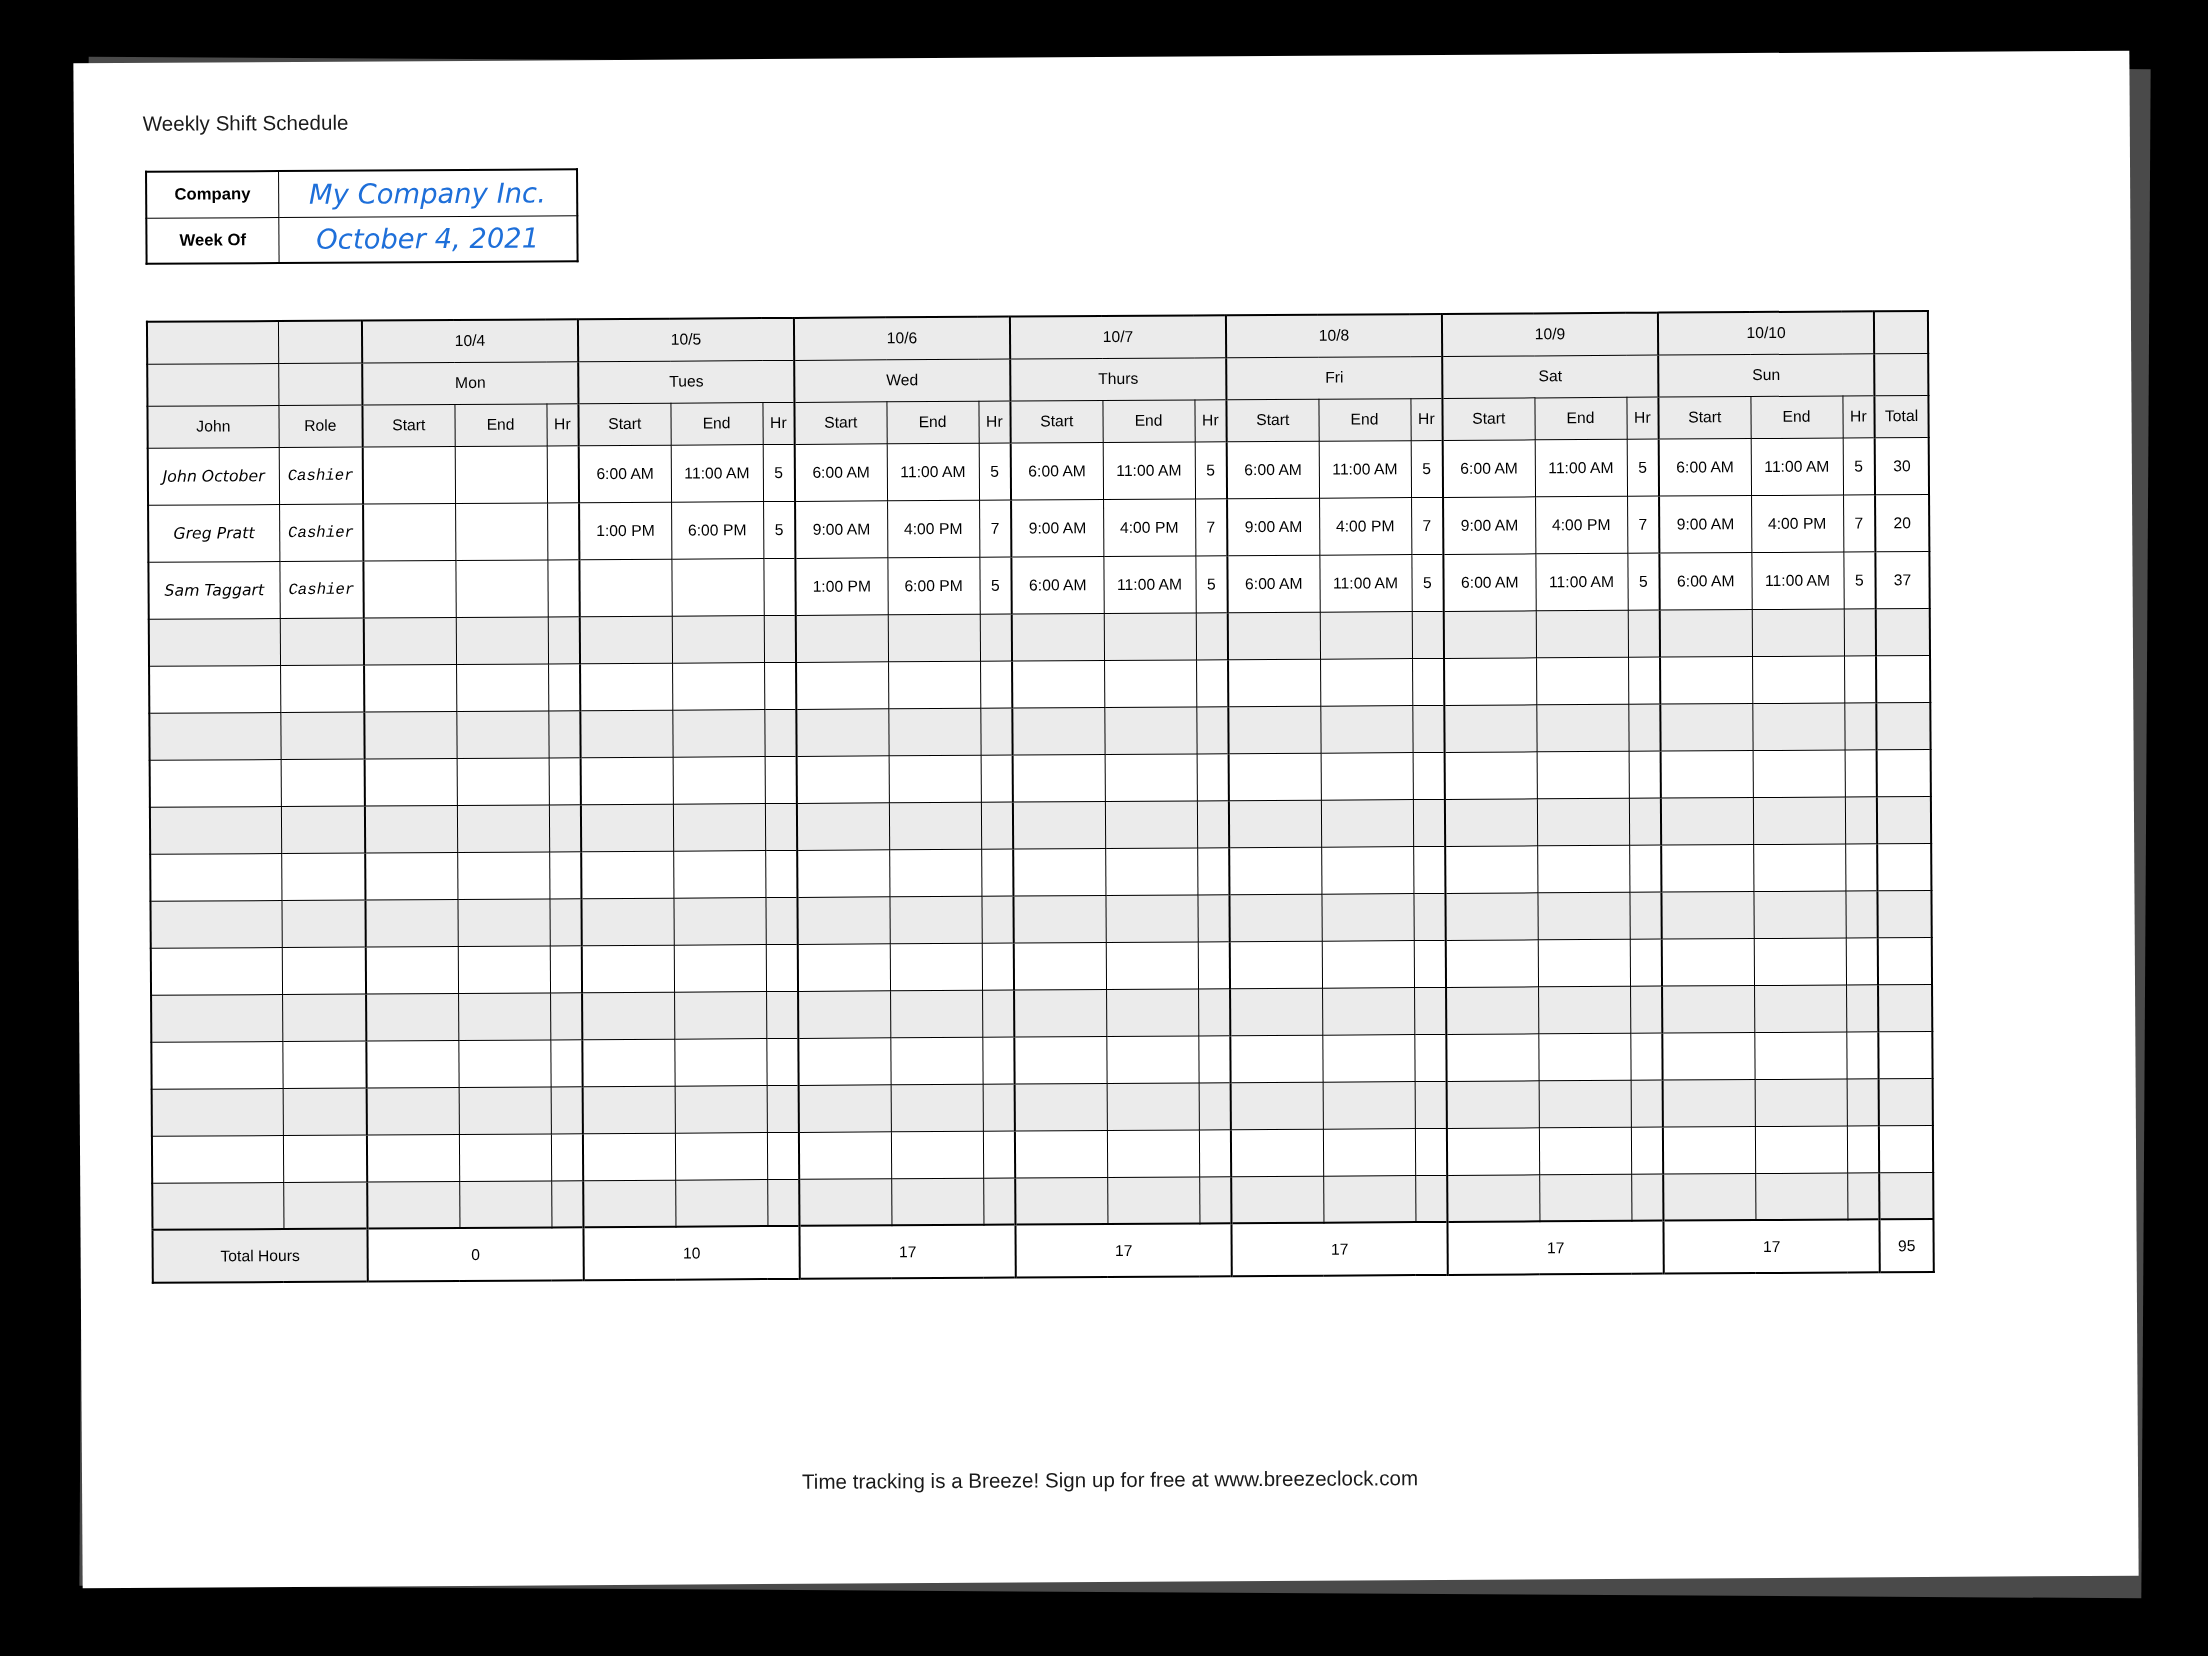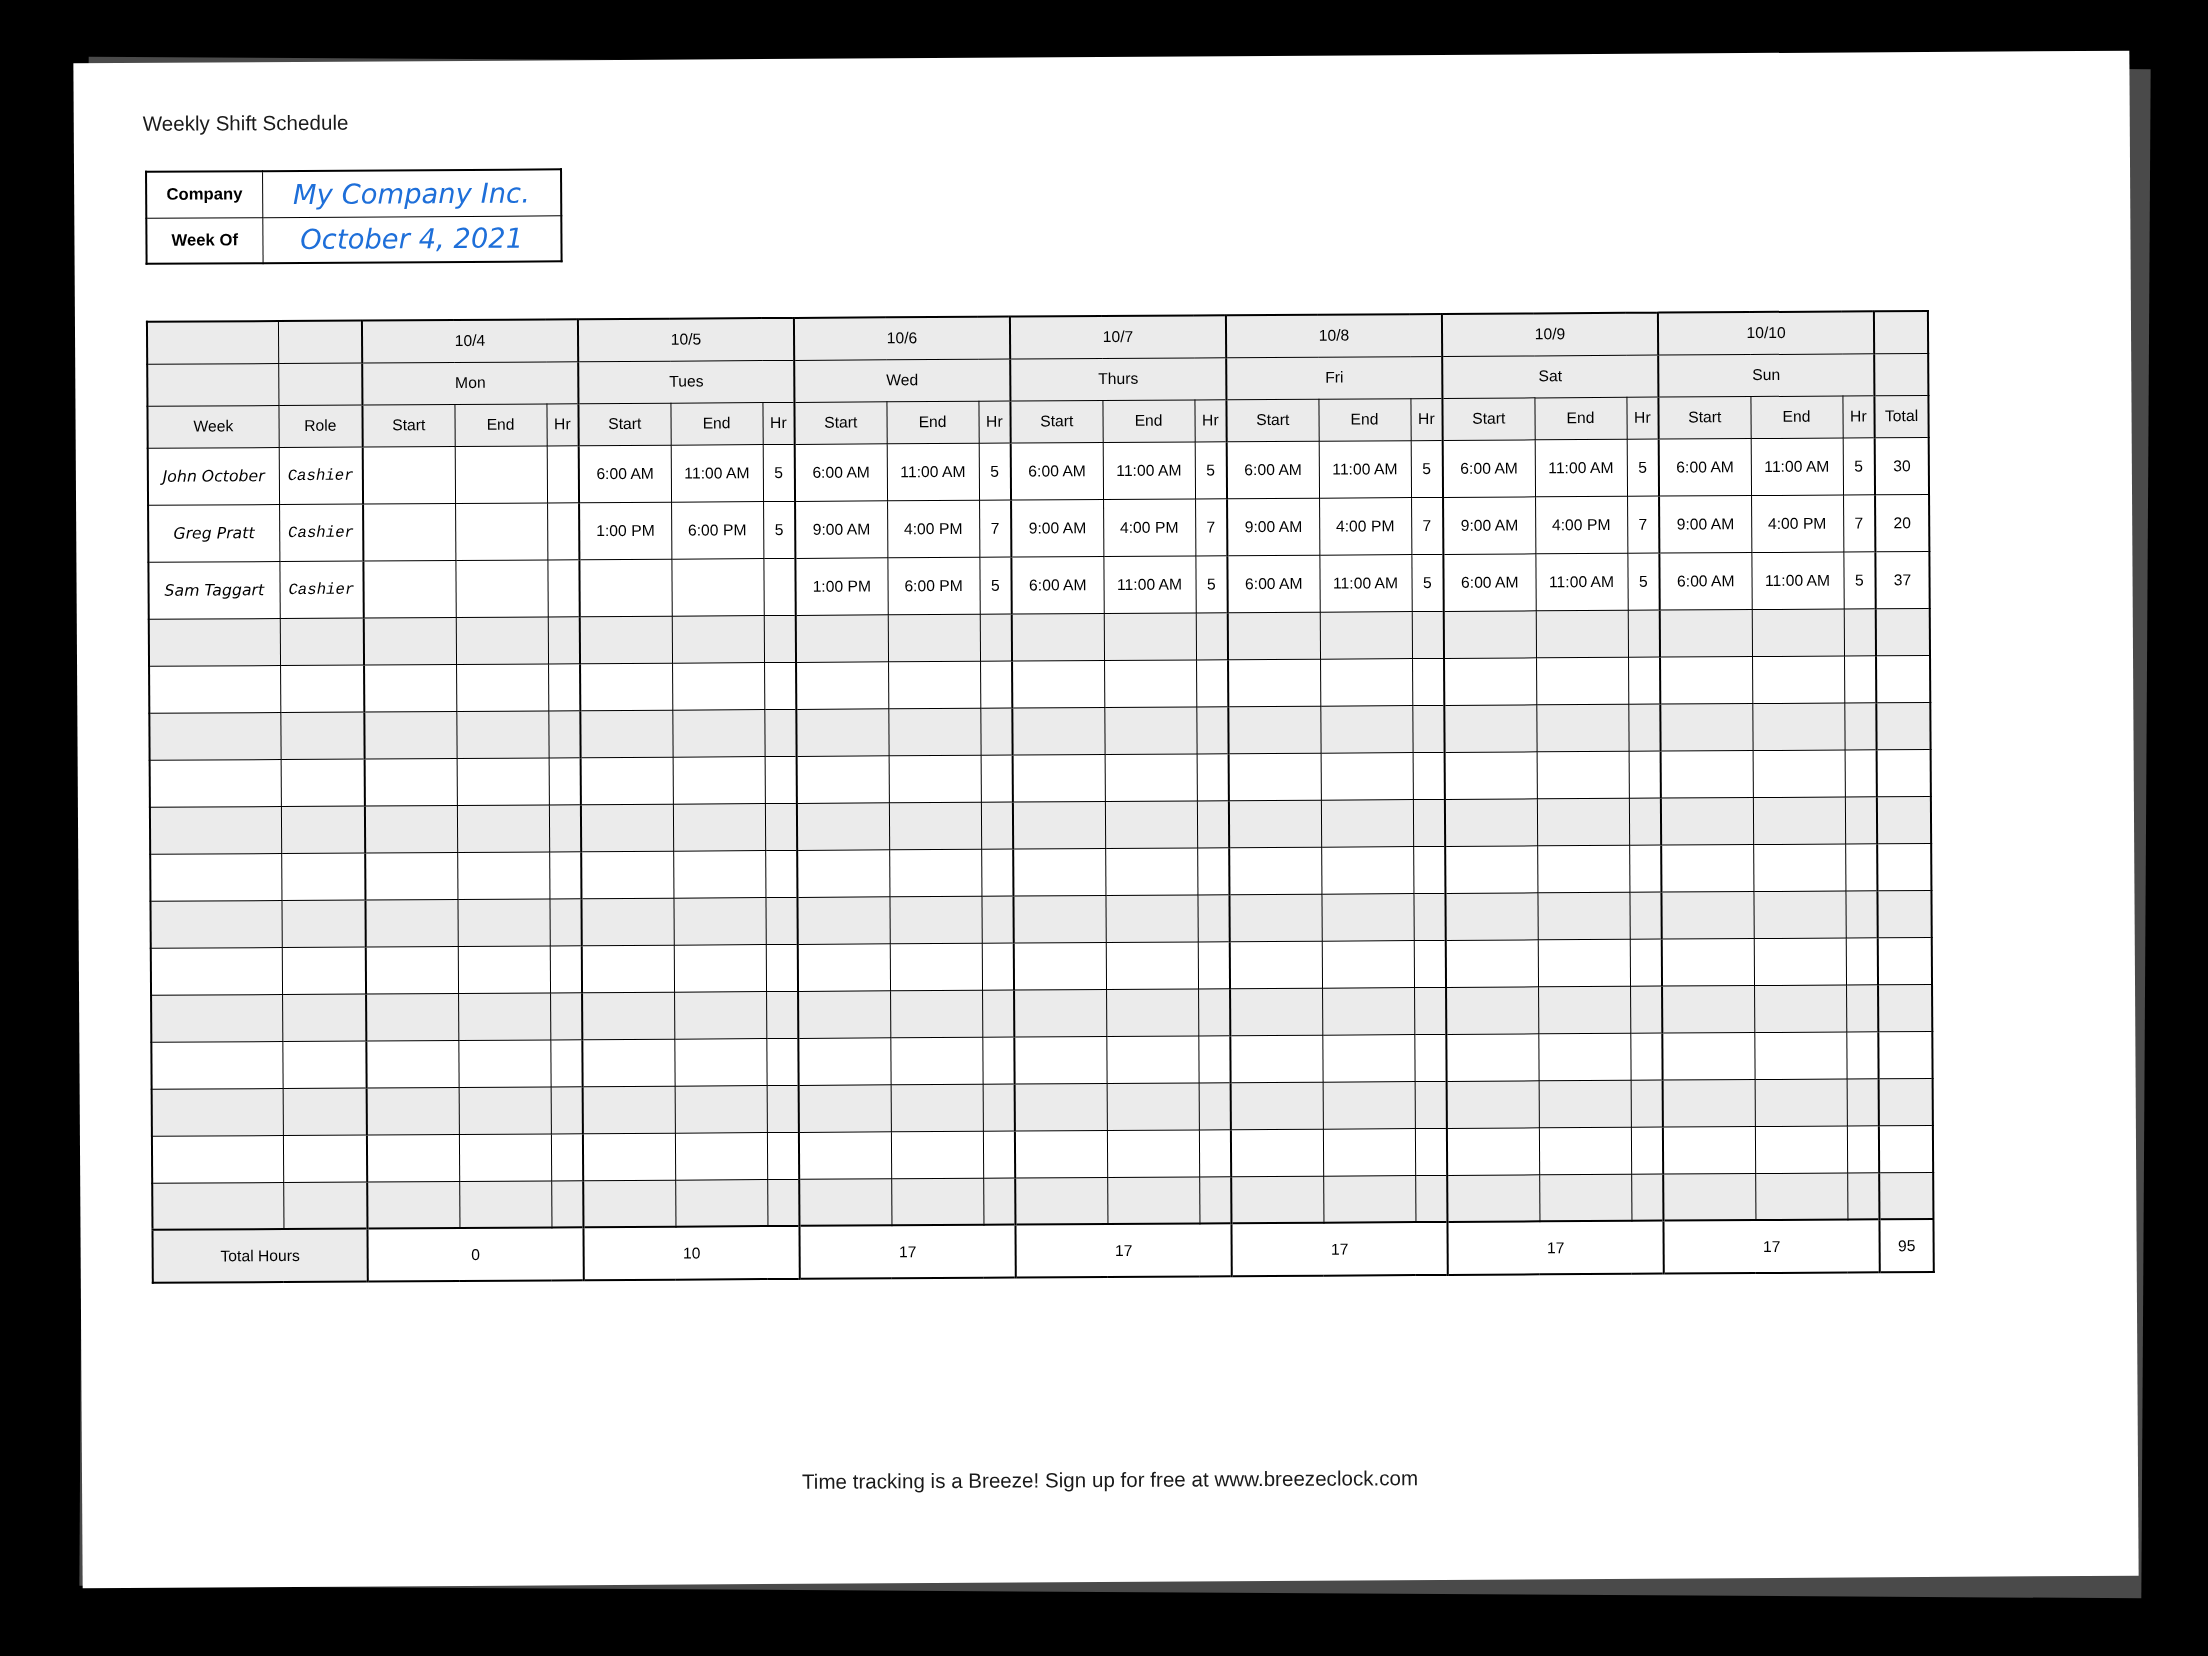--- a/index.html
+++ b/index.html
@@ -47,21 +47,21 @@
     border: 2px solid #000;
     border-collapse: collapse;
   }
   .info-box td {
     border: 1px solid #000;
     height: 46px;
     vertical-align: middle;
     box-sizing: border-box;
   }
   .info-label {
-    width: 116px;
+    width: 132px;
     text-align: center;
     font-size: 16.7px;
     font-weight: bold;
     color: #000;
   }
   .info-value {
     width: 299px;
     text-align: center;
     font-size: 27.4px;
     font-style: italic;
@@ -198,21 +198,21 @@
             <td class="shade thickleft" colspan="3">Mon</td>
             <td class="shade thickleft" colspan="3">Tues</td>
             <td class="shade thickleft" colspan="3">Wed</td>
             <td class="shade thickleft" colspan="3">Thurs</td>
             <td class="shade thickleft" colspan="3">Fri</td>
             <td class="shade thickleft" colspan="3">Sat</td>
             <td class="shade thickleft" colspan="3">Sun</td>
             <td class="shade thickleft"></td>
           </tr>
           <tr class="r-head">
-            <td class="shade">Week</td>
+            <td class="shade">John</td>
             <td class="shade">Role</td>
             <td class="shade thickleft">Start</td>
             <td class="shade">End</td>
             <td class="shade">Hr</td>
             <td class="shade thickleft">Start</td>
             <td class="shade">End</td>
             <td class="shade">Hr</td>
             <td class="shade thickleft">Start</td>
             <td class="shade">End</td>
             <td class="shade">Hr</td>

